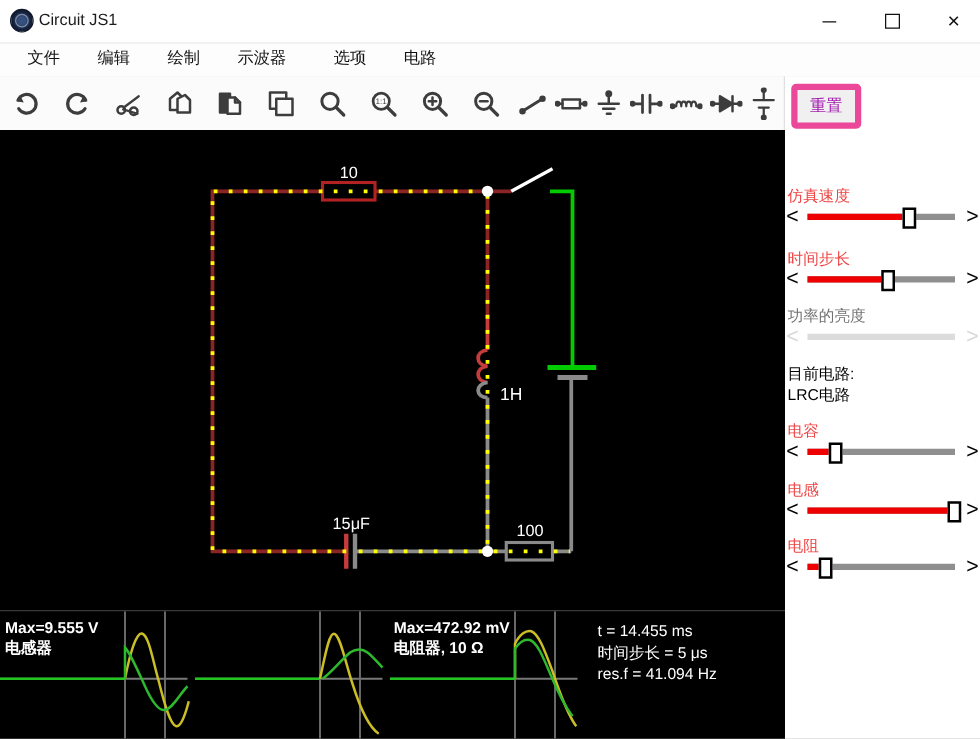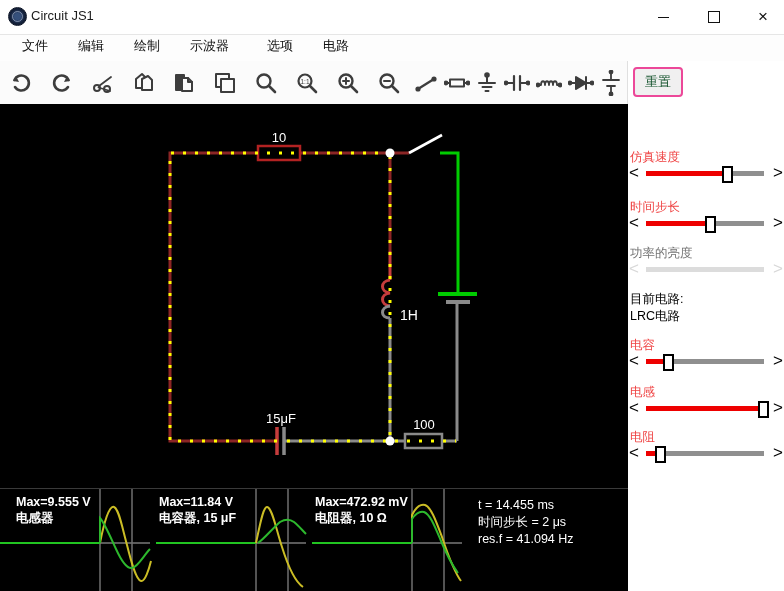--- a/index.html
+++ b/index.html
@@ -23,22 +23,22 @@
   .menubar{position:absolute;left:0;top:35px;width:784px;height:26px;background:#fdfdfd;
            border-bottom:1px solid #e0e0e0;display:flex;}
   .menu-item{font-size:13px;color:#111;margin-left:14px;padding:2px 8px;cursor:default;}
   
   .toolbar{position:absolute;left:0;top:61px;width:627px;height:43px;background:#fbfbfb;
            border-bottom:1px solid #d9d9d9;border-right:1px solid #e0e0e0;}
   .tool{position:absolute;top:8px;width:28px;height:28px;display:flex;align-items:center;justify-content:center;}
   .tool svg{stroke:#3d3d3d;fill:none;stroke-width:2;stroke-linecap:round;stroke-linejoin:round;}
   
   .sidebar{position:absolute;left:628px;top:61px;width:156px;height:530px;background:#fff;}
-  .btn{position:absolute;left:5px;background:#f0f0f0;border:2px solid #ec4899;border-radius:4px;
-       font-size:13px;color:#14532d;padding:4px 10px;font-family:inherit;cursor:pointer;}
+  .btn{position:absolute;left:5px;background:#f0f0f0;border:5px solid #ec4899;border-radius:4px;
+       font-size:13px;color:#a21caf;padding:4px 10px;font-family:inherit;cursor:pointer;}
   .btn.reset{top:6px;} .btn.runstop{top:45px;}
   .sld-label{position:absolute;left:2px;font-size:12.5px;color:#ef4444;white-space:nowrap;}
   .sld-label.disabled{color:#737373;font-family:Liberation Serif, serif;}
   .slider{position:absolute;left:0;width:156px;height:16px;}
   .arrow{position:absolute;top:-3px;font-size:17px;color:#000;font-weight:400;}
   .arrow.left{left:1px;} .arrow.right{right:1px;}
   .slider.disabled .arrow{color:#d8d8d8;}
   .track{position:absolute;left:18px;top:5px;width:118px;height:5px;background:#8f8f8f;}
   .slider.disabled .track{background:#dcdcdc;}
   .fill{position:absolute;left:0;top:0;height:5px;background:#ee0000;}
@@ -326,30 +326,26 @@
     </g>
 
     <g transform="translate(312,0)">
       <path d="M0 54 H150" stroke="#787878" stroke-width="1.5" fill="none"></path>
       <path d="M100 0 V102 M132 0 V102" stroke="#6f6f6f" stroke-width="1.5" fill="none"></path>
       <path d="M0 54 H100" stroke="#21c421" stroke-width="2" fill="none"></path>
       <path d="M100 54 L100 26 C104 18 109 15 113 16 C119 18 124 32 130 48 C136 66 143 84 149 92" stroke="#cbbd25" stroke-width="2" fill="none"></path>
       <path d="M100 54 L100 30 C104 24 108 22 112 23 C118 25 123 38 129 52 C134 64 140 76 146 84" stroke="#2db82d" stroke-width="2" fill="none"></path>
     </g>
   </svg>
-  <div class="scope-text" style="left:16px;top:5px">
+  <div class="scope-text" style="left:4px;top:5px">
     <div>Max=9.555 V</div>
     <div>电感器</div>
-  </div>
-  <div class="scope-text" style="left:159px;top:5px">
-    <div>Max=11.84 V</div>
-    <div>电容器, 15 μF</div>
   </div>
   <div class="scope-text" style="left:315px;top:5px">
     <div>Max=472.92 mV</div>
     <div>电阻器, 10 Ω</div>
   </div>
   <div class="status-text">
     <div>t = 14.455 ms</div>
-    <div>时间步长 = 2 μs</div>
+    <div>时间步长 = 5 μs</div>
     <div>res.f = 41.094 Hz</div>
   </div>
 </div>
 
 </body></html>

